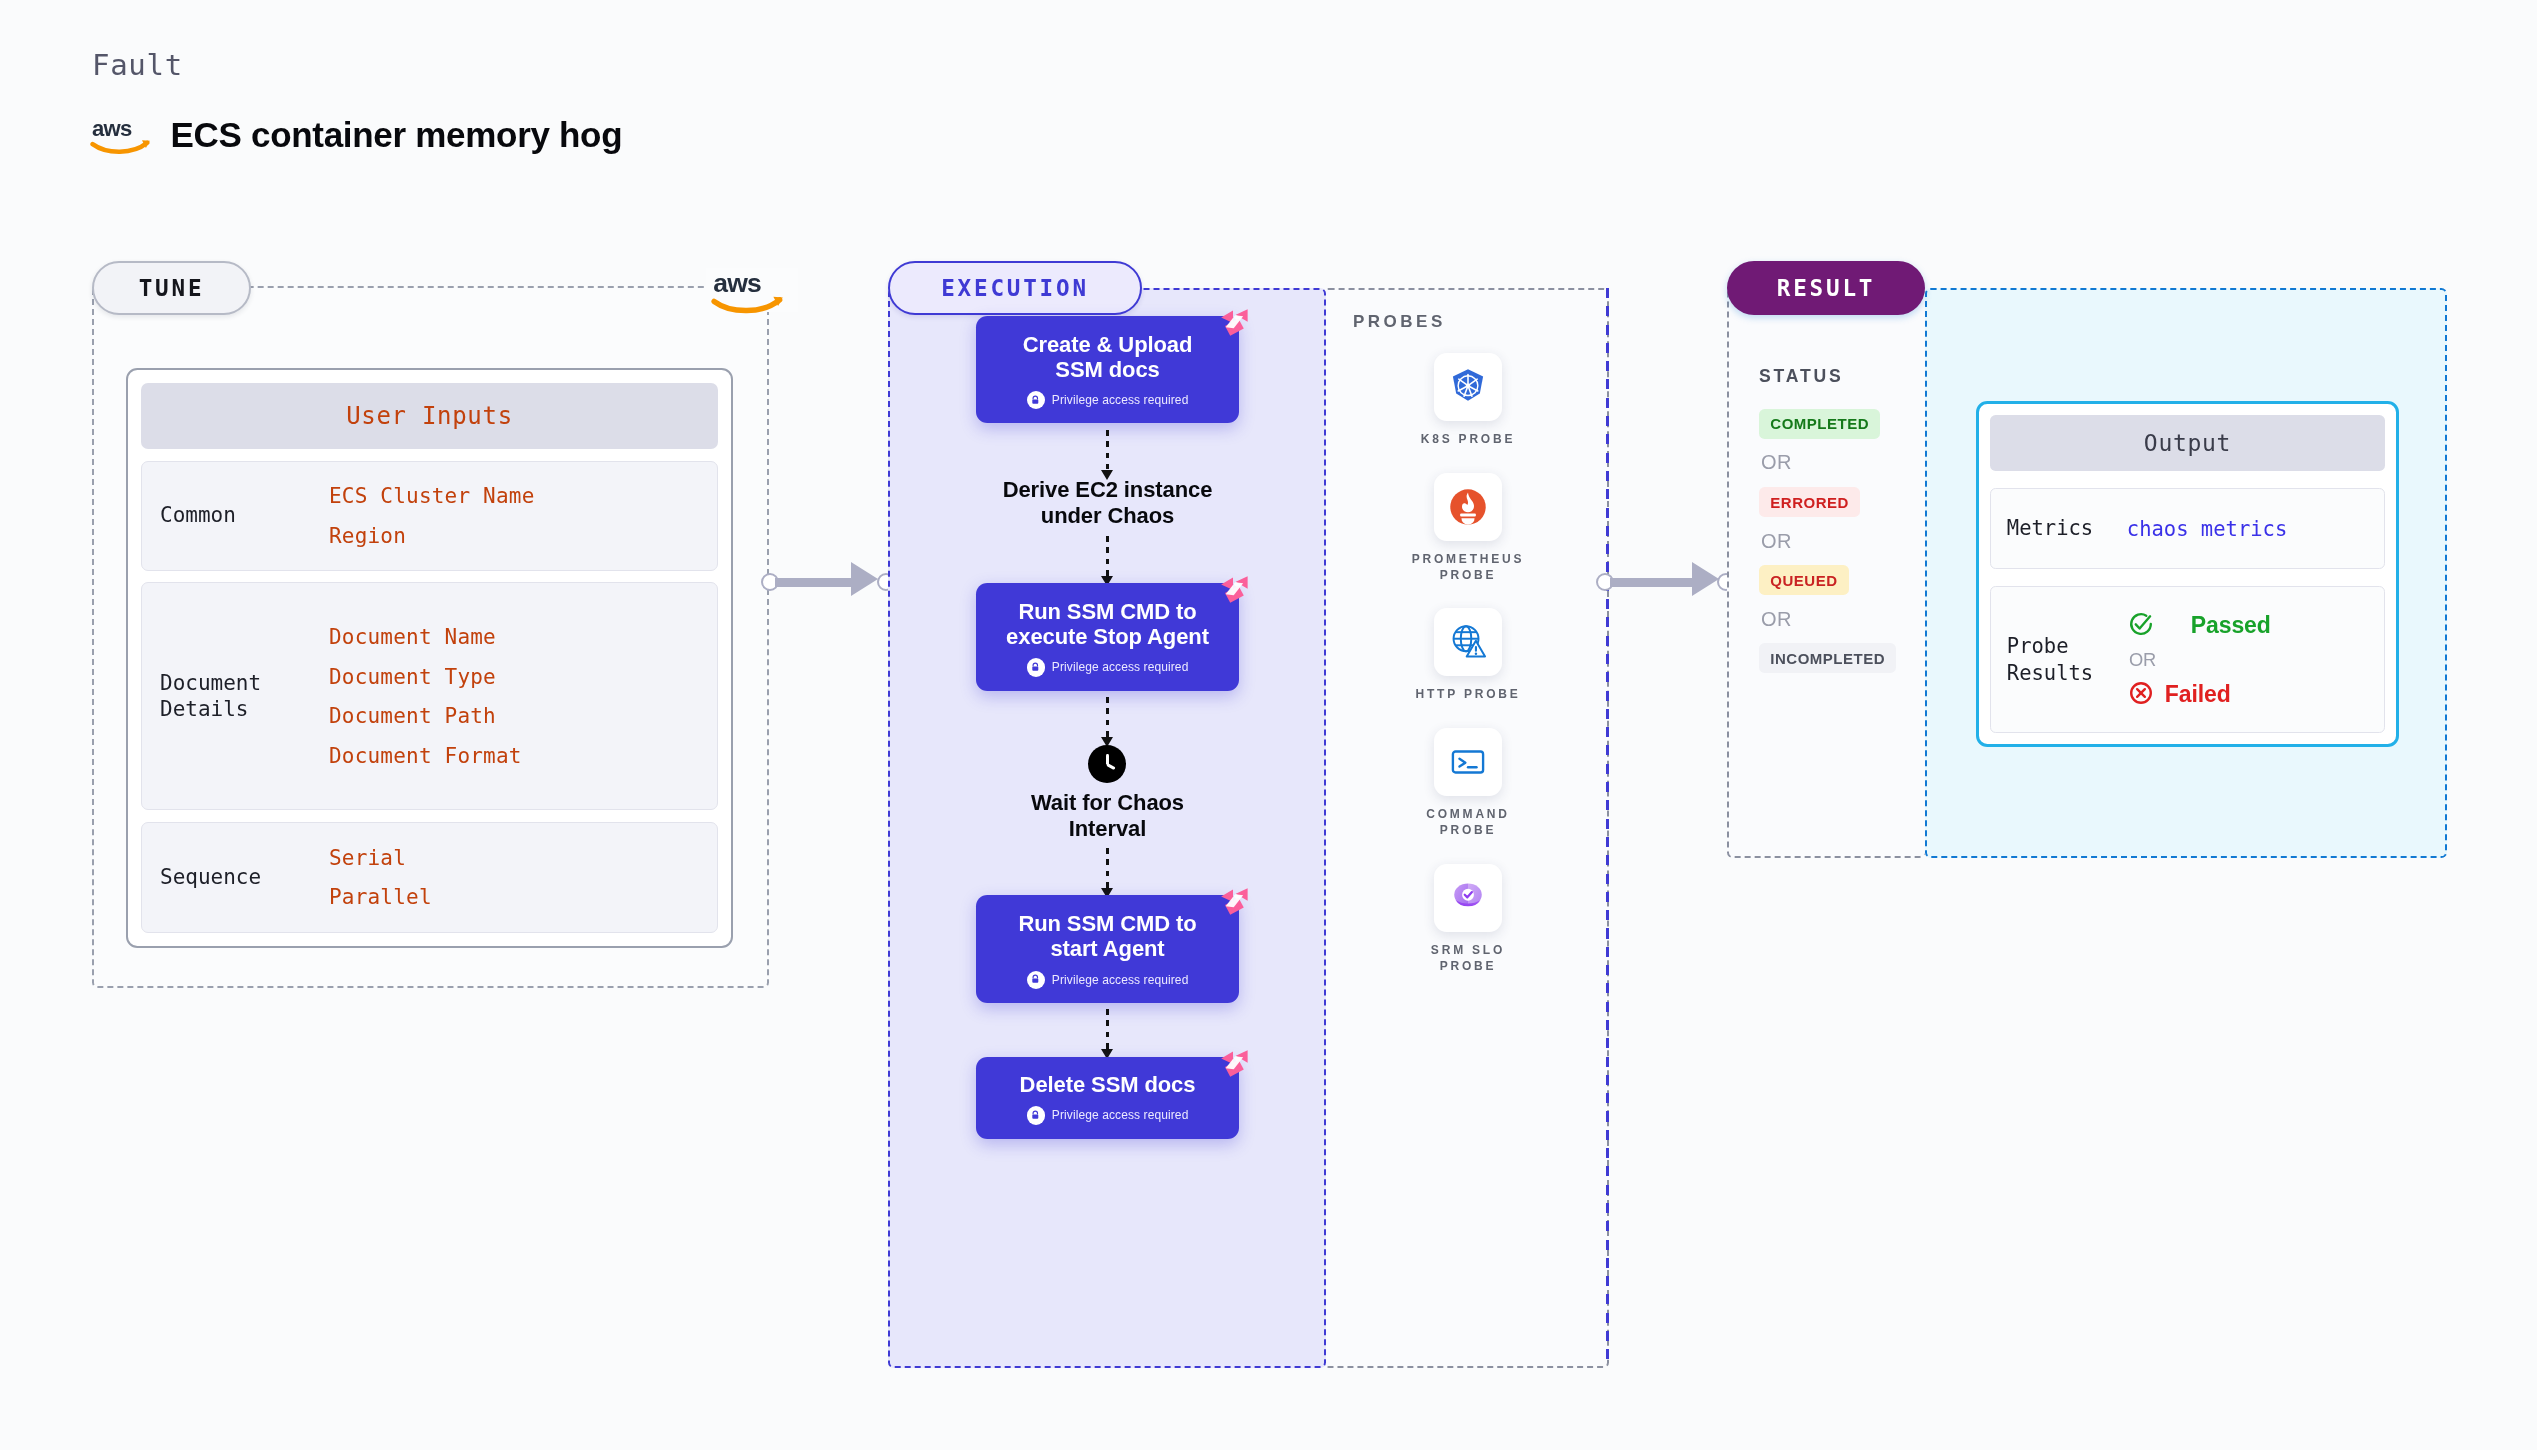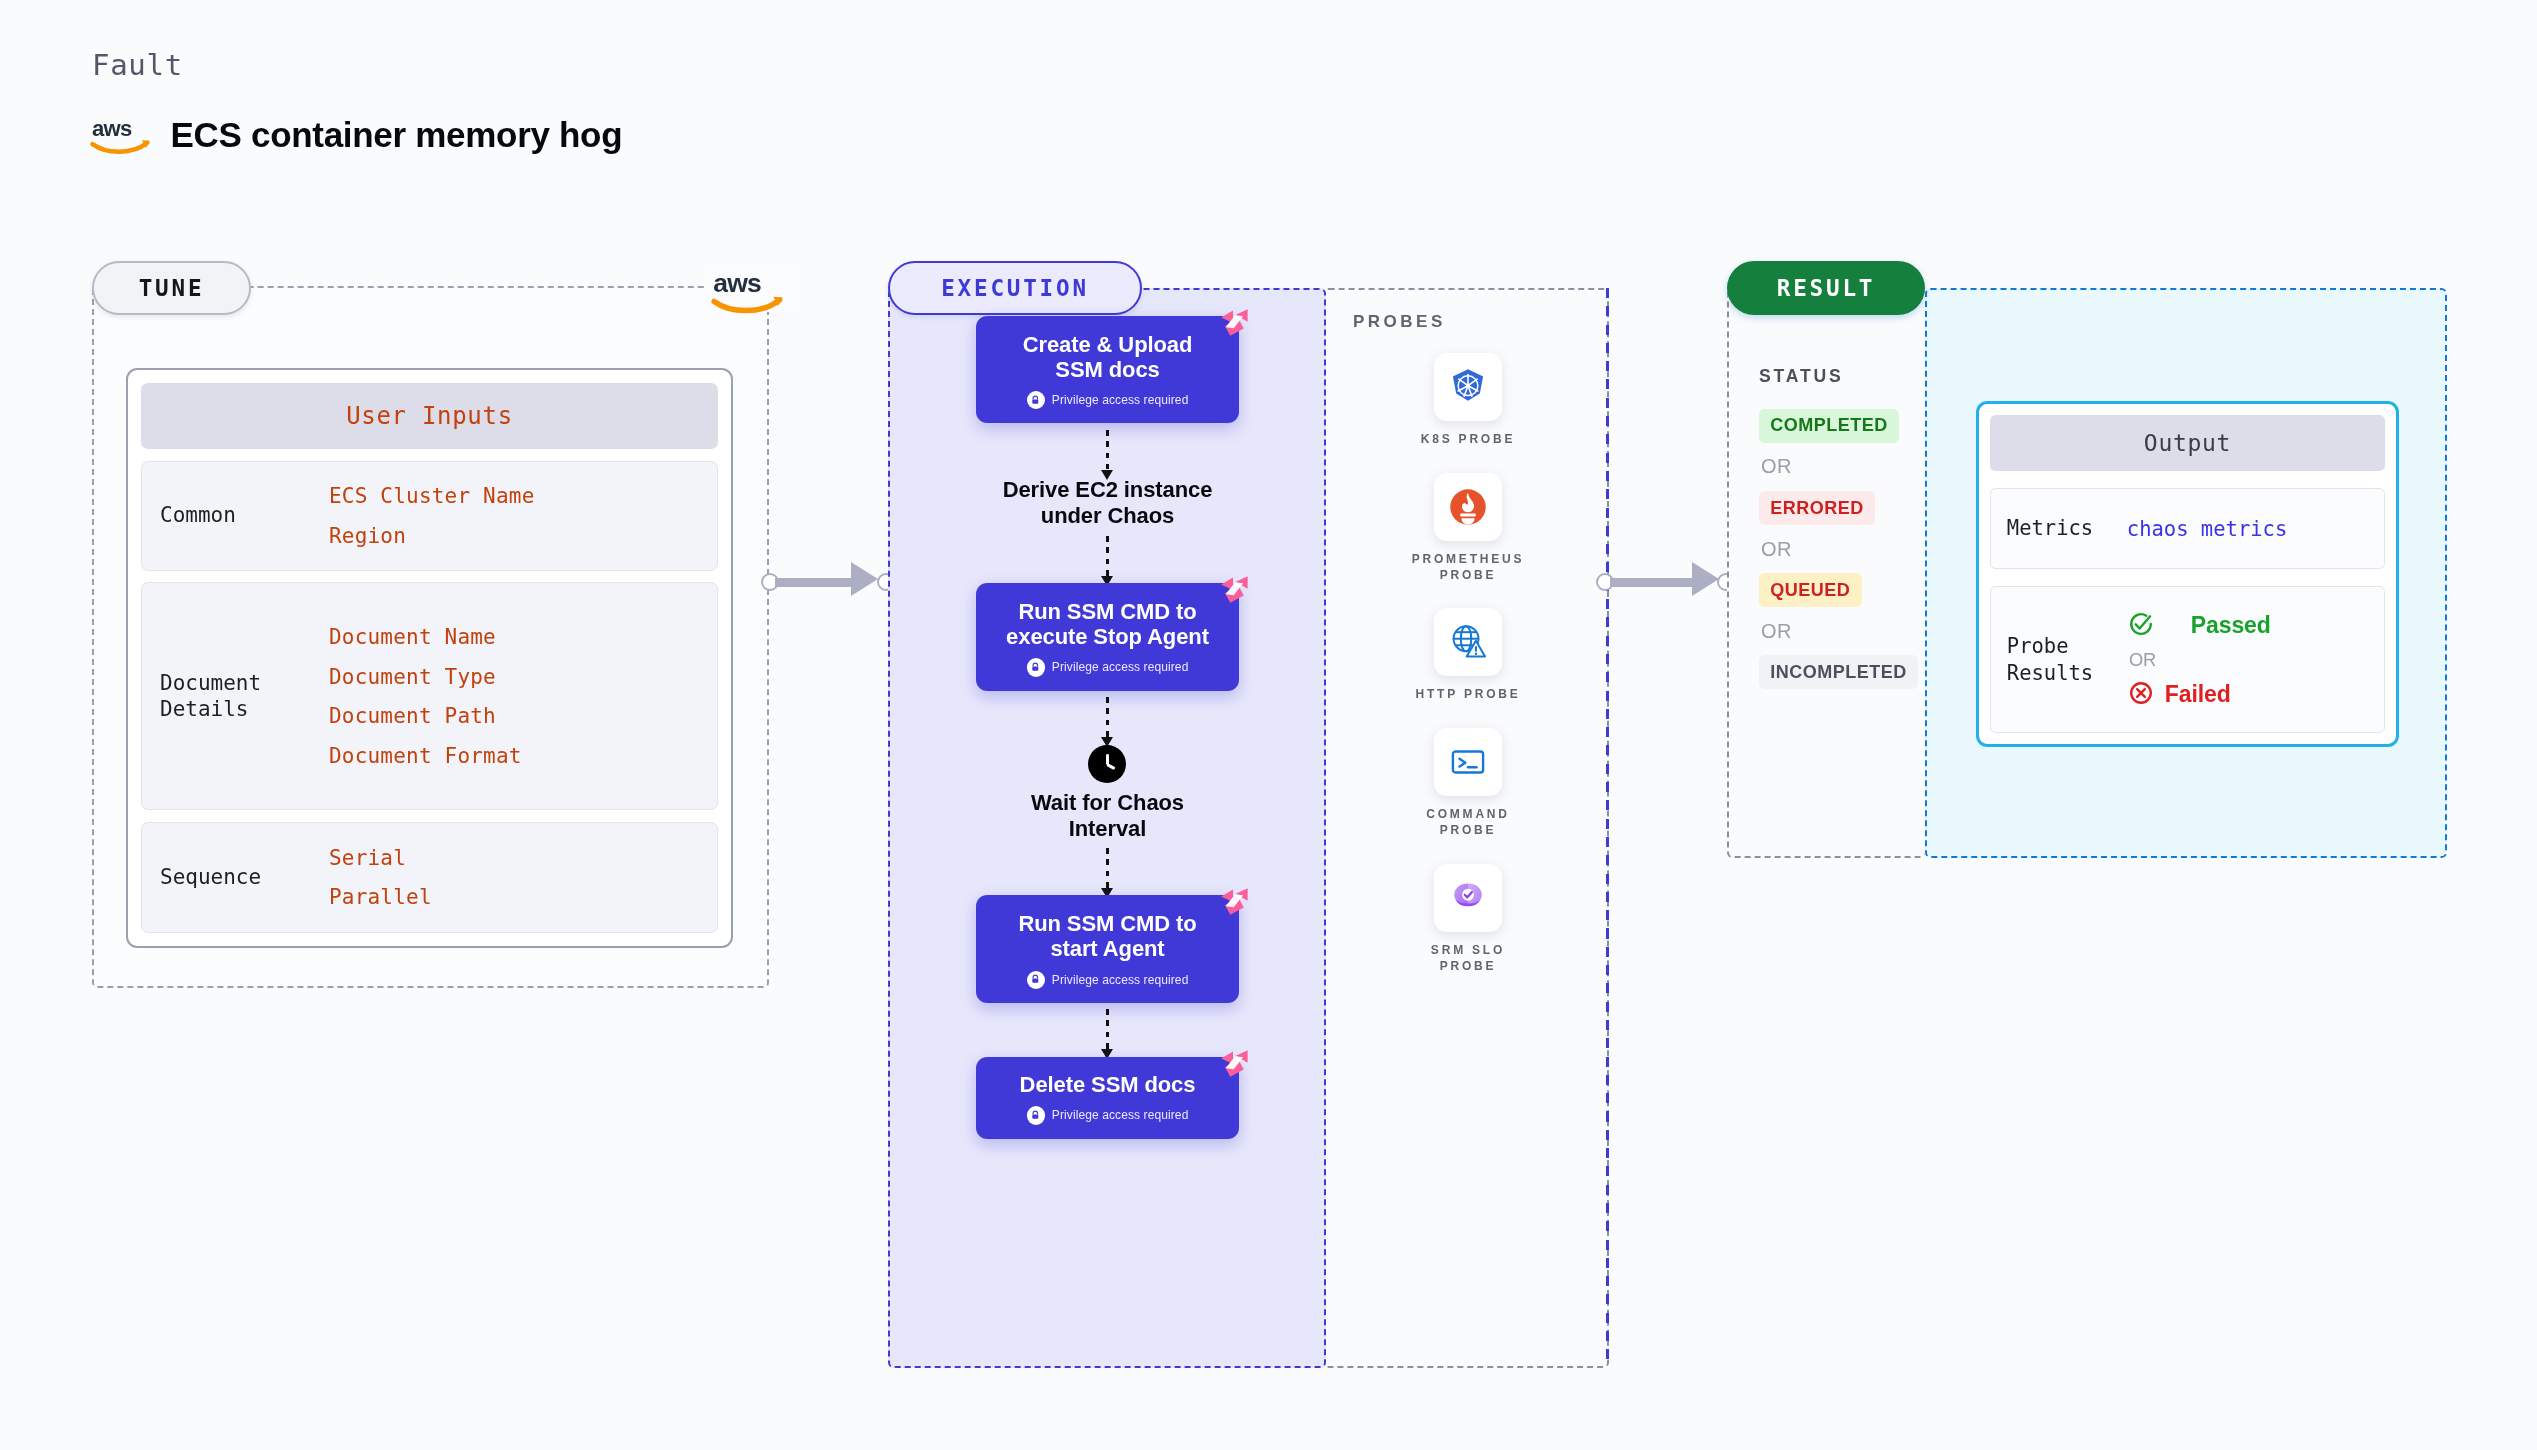--- a/index.html
+++ b/index.html
@@ -54,21 +54,21 @@
     background:#f2f3f7; border:2.1px solid #b6bac6; color:#15161c;
     font-size:22.6px; box-shadow:0 2.1px 5.6px rgba(30,35,60,.10);
   }
   .pill-exec {
     left:888px; top:261px; width:254px; height:54px;
     background:#eceafd; border:2.8px solid #3f3ad4; color:#3f3ad4;
     font-size:22.6px; box-shadow:0 2.1px 5.6px rgba(40,35,140,.12);
   }
   .pill-result {
     left:1727px; top:261px; width:198px; height:54px;
-    background:#15803d; border:none; color:#ffffff;
+    background:#701a75; border:none; color:#ffffff;
     font-size:22.6px; box-shadow:0 2.8px 7px rgba(17,121,211,.25);
   }
   .pill-aws-mask {
     position:absolute; left:706px; top:268px; width:92px; height:44px;
     background:#fbfcfd;
   }
   .aws-logo-tune { position:absolute; left:711px; top:265px; width:78px; height:51px; }
 
   
   .tune-card {
@@ -170,21 +170,21 @@
   
   .status-label {
     position:absolute; left:1759px; top:366px;
     font-size:17.6px; font-weight:bold; color:#4c505c; letter-spacing:2.8px;
   }
   .status-list {
     position:absolute; left:1759px; top:409px; width:145px;
     display:flex; flex-direction:column; align-items:flex-start; gap:12.7px;
   }
   .status-badge {
-    border-radius:5.6px; padding:6.4px 11.3px; font-size:18px; font-weight:bold;
+    border-radius:5.6px; padding:6.4px 11.3px; font-size:15px; font-weight:bold;
     letter-spacing:0.5px;
   }
   .st-completed   { background:#d9f5da; color:#15791a; }
   .st-errored     { background:#fdeaea; color:#cf2020; }
   .st-queued      { background:#fdf0c4; color:#c92323; }
   .st-incompleted { background:#f1f2f6; color:#4c505c; }
   .status-or { font-size:20px; color:#9a9daa; letter-spacing:0.4px; padding-left:2.1px; }
 
   
   .out-card {

